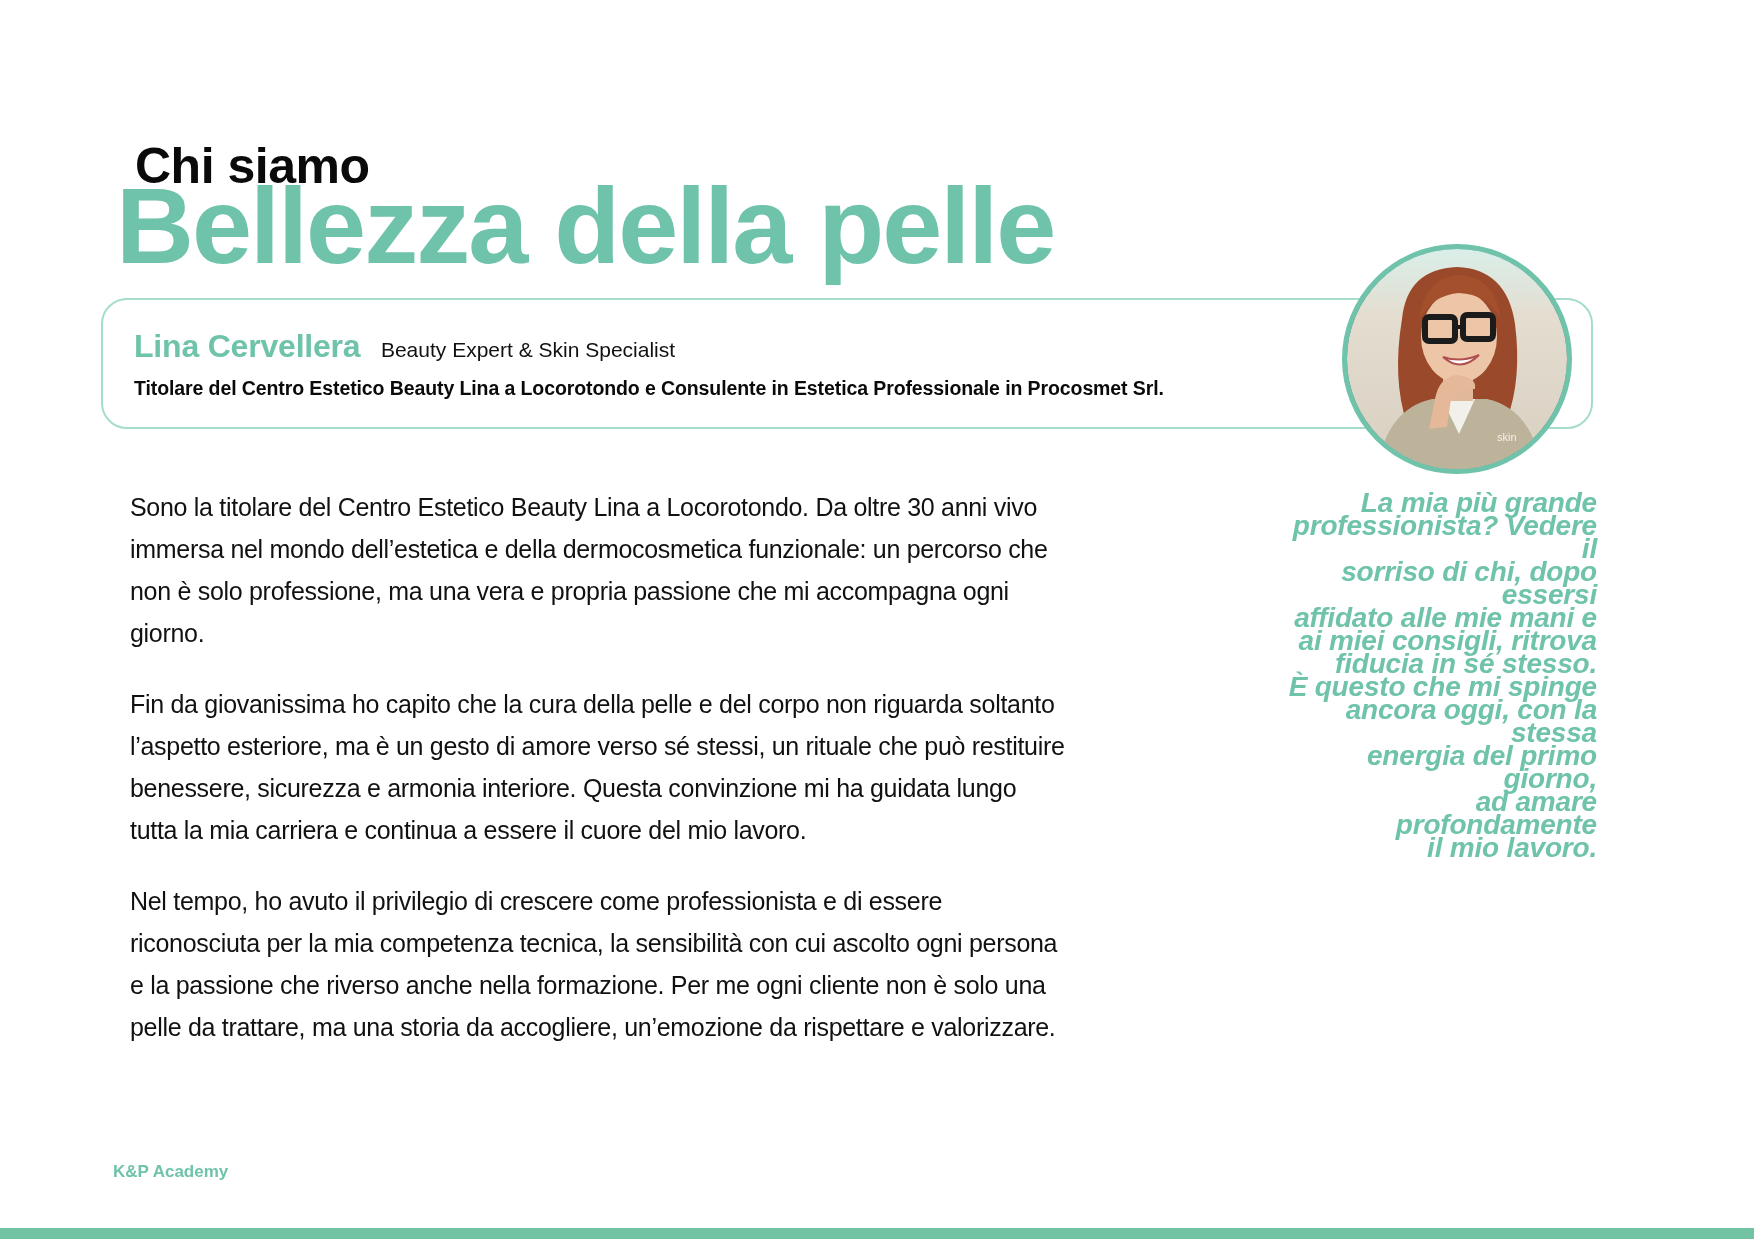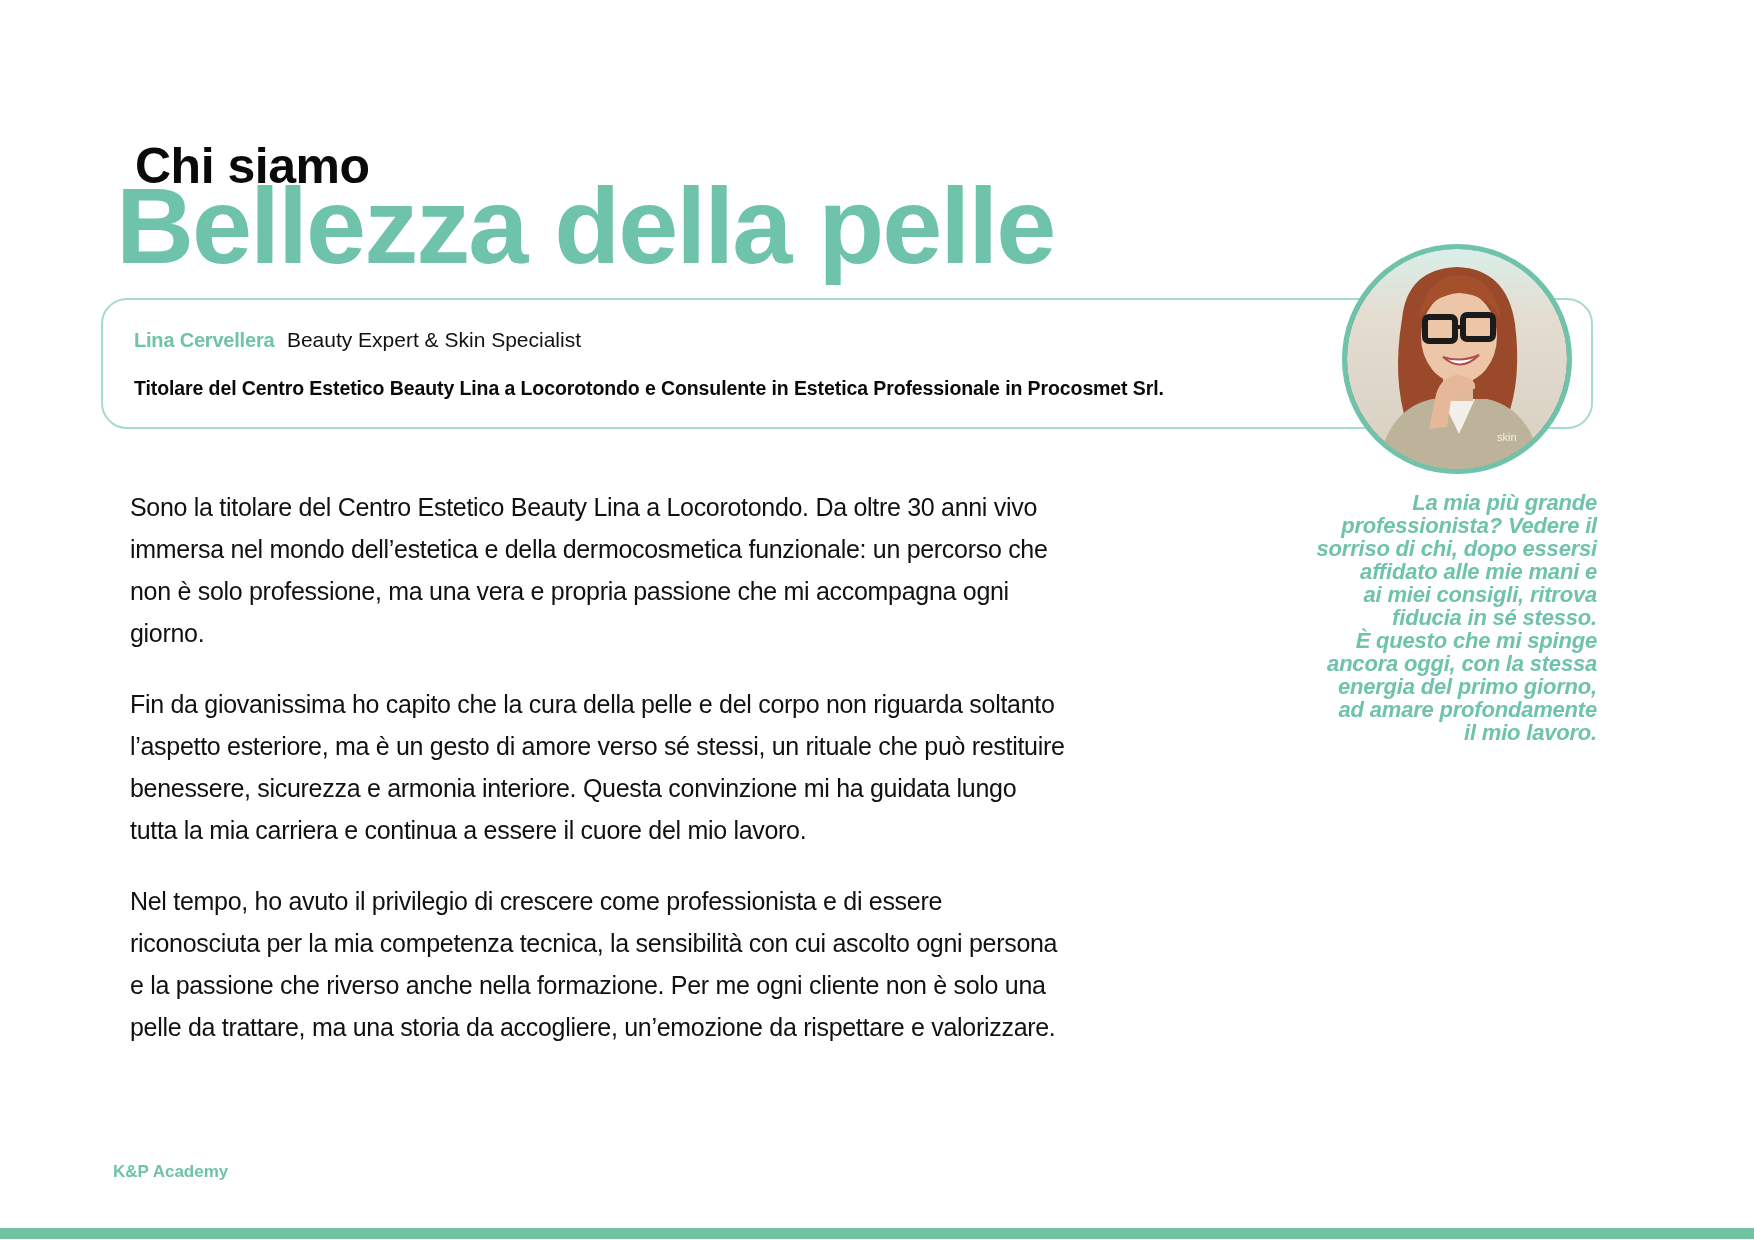--- a/index.html
+++ b/index.html
@@ -21,43 +21,43 @@
   }
   .card {
     position: absolute; left: 101px; top: 298px; width: 1492px; height: 131px;
     border: 2px solid #a6dccb; border-radius: 26px; box-sizing: border-box;
     background: #ffffff;
   }
   .card-name-row {
     position: absolute; left: 31px; top: 28px; white-space: nowrap;
   }
   .card-name {
-    font-size: 20px; font-weight: 700; color: #6fc3aa; letter-spacing: -0.2px;
+    font-size: 32px; font-weight: 700; color: #6fc3aa; letter-spacing: -0.2px;
   }
   .card-role {
-    font-size: 21px; font-weight: 400; color: #111111; margin-left: 8px;
+    font-size: 21px; font-weight: 400; color: #111111; margin-left: 16px;
   }
   .card-desc {
     position: absolute; left: 31px; top: 77px; white-space: nowrap;
     font-size: 19.5px; font-weight: 700; color: #0a0a0a; letter-spacing: -0.1px;
   }
   .photo {
     position: absolute; left: 1342px; top: 244px; width: 230px; height: 230px;
     border-radius: 50%; box-sizing: border-box; border: 5px solid #6fc3aa;
     overflow: hidden; background: #0f766e;
   }
   .photo svg { display: block; width: 100%; height: 100%; }
   .body-text {
     position: absolute; left: 130px; top: 486px; width: 940px;
     font-size: 25px; line-height: 42px; color: #111111; letter-spacing: -0.3px;
   }
   .body-text p { margin: 0 0 29px 0; }
   .quote {
     position: absolute; right: 157px; top: 491px; width: 320px;
-    text-align: right; font-size: 22px; line-height: 23px; font-weight: 700;
+    text-align: right; font-size: 28px; line-height: 23px; font-weight: 700;
     font-style: italic; color: #6fc3aa; letter-spacing: -0.2px;
   }
   .quote span { display: block; }
   .footer-brand {
     position: absolute; left: 113px; top: 1162px;
     font-size: 17px; font-weight: 700; color: #6fc3aa;
   }
   .footer-bar {
     position: absolute; left: 0; top: 1228px; width: 1754px; height: 11px;
     background: #72c3a3;

